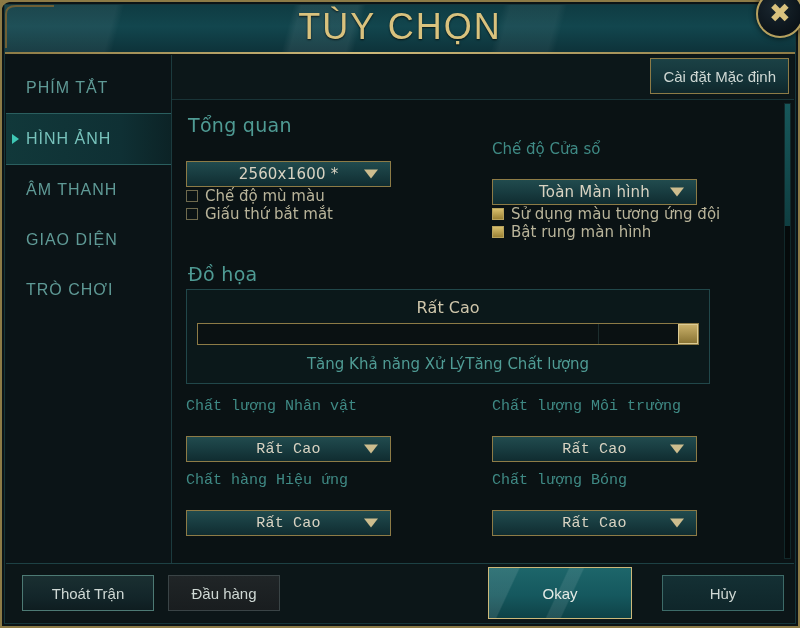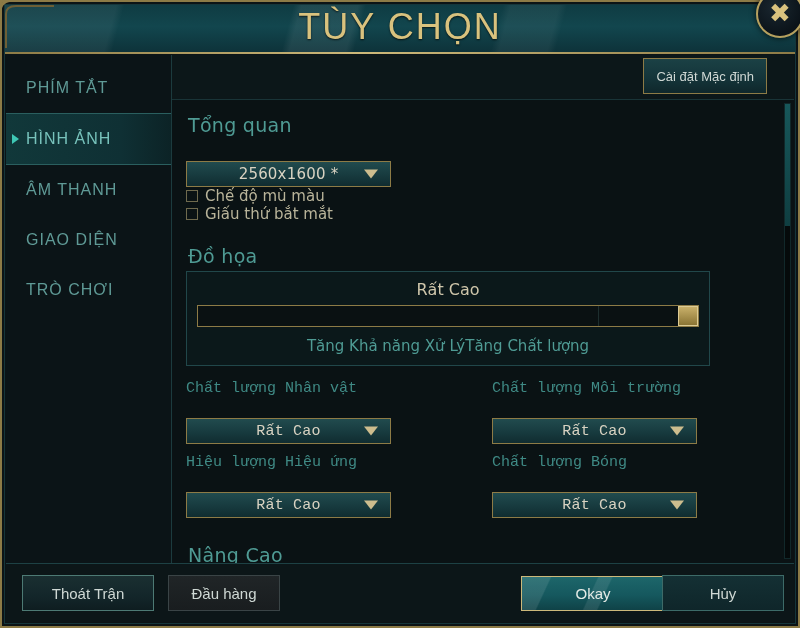--- a/index.html
+++ b/index.html
@@ -65,24 +65,24 @@
     position:absolute;left:6px;top:50%;transform:translateY(-50%);
     width:0;height:0;border-left:7px solid #3ec7b4;border-top:5px solid transparent;border-bottom:5px solid transparent;
   }
 
   
   .main{flex:1;position:relative;background:#0a1214;overflow:hidden;}
   .main-top{
     height:44px;background:#0c1719;border-bottom:1px solid #193437;position:relative;
   }
   .default-btn{
-    position:absolute;right:27px;top:3px;height:34px;padding:0 12px;
+    position:absolute;right:5px;top:3px;height:34px;padding:0 12px;
     display:flex;align-items:center;justify-content:center;
     background:linear-gradient(180deg,#1b4145,#14353a 55%,#0f272b);
-    border:1px solid #8d7b46;color:#cfd8d4;font-size:13px;cursor:pointer;
+    border:1px solid #8d7b46;color:#cfd8d4;font-size:15px;cursor:pointer;
     font-family:"Liberation Sans","DejaVu Sans",sans-serif;
   }
   .content{position:absolute;left:0;top:45px;right:0;bottom:0;padding:10px 24px 0 14px;overflow:hidden;}
 
   .sec-head{color:#4f9b94;font-size:19px;margin:4px 0 4px 2px;letter-spacing:.3px;}
   .field-label{color:#3f8a85;font-size:15px;margin-bottom:3px;}
 
   .row2{display:flex;gap:0;}
   .col{width:50%;box-sizing:border-box;}
   .col.right{padding-left:14px;}
@@ -158,21 +158,21 @@
       linear-gradient(115deg,rgba(255,255,255,0.10) 0 18%,rgba(255,255,255,0) 19% 48%,rgba(255,255,255,0.09) 49% 57%,rgba(255,255,255,0) 58%),
       linear-gradient(180deg,#1d666a,#15585e 55%,#0f4247);
     border:1px solid #cdb97a;color:#e5ebe6;
   }
   .btn.ghost{
     background:linear-gradient(180deg,#143034,#0f262a);
     border:1px solid #3d6b68;color:#cfd8d4;
   }
   #b-exit{margin-left:16px;width:132px;}
   #b-surr{margin-left:14px;width:112px;}
-  #b-ok{position:absolute;left:515px;width:144px;height:35px;}
+  #b-ok{position:absolute;left:482px;width:144px;height:52px;}
   #b-cancel{position:absolute;left:656px;width:122px;}
 </style>
 </head>
 <body>
 
 <div id="app">
 
   <div class="titlebar">
     <div class="title-text">TÙY CHỌN</div>
   </div>
@@ -226,20 +226,35 @@
             <div class="chk">
               <span class="box"></span>
               <span class="lab">Chế độ mù màu</span>
             </div>
             <div class="chk">
               <span class="box"></span>
               <span class="lab">Giấu thứ bắt mắt</span>
             </div>
           </div>
 
+          <div class="col right">
+            <div class="field-label">Chế độ Cửa sổ</div>
+            <div class="dd">
+              <span class="val">Toàn Màn hình</span>
+              <span class="arrow"></span>
+            </div>
+            <div class="chk on">
+              <span class="box"></span>
+              <span class="lab">Sử dụng màu tương ứng đội</span>
+            </div>
+            <div class="chk on">
+              <span class="box"></span>
+              <span class="lab">Bật rung màn hình</span>
+            </div>
+          </div>
         </div>
 
         <div class="sec-head" style="margin-top:22px">Đồ họa</div>
 
         <div class="gfx-box">
           <div class="gfx-title">Rất Cao</div>
           <div class="slider">
             <span class="tick" style="left:80%"></span>
             <span class="thumb"></span>
           </div>
@@ -261,21 +276,21 @@
             <div class="qcell right">
               <div class="field-label">Chất lượng Môi trường</div>
               <div class="dd">
                 <span class="val">Rất Cao</span>
                 <span class="arrow"></span>
               </div>
             </div>
           </div>
           <div class="qrow">
             <div class="qcell">
-              <div class="field-label">Hiệu lượng Hiệu ứng</div>
+              <div class="field-label">Chất hàng Hiệu ứng</div>
               <div class="dd">
                 <span class="val">Rất Cao</span>
                 <span class="arrow"></span>
               </div>
             </div>
             <div class="qcell right">
               <div class="field-label">Chất lượng Bóng</div>
               <div class="dd">
                 <span class="val">Rất Cao</span>
                 <span class="arrow"></span>

